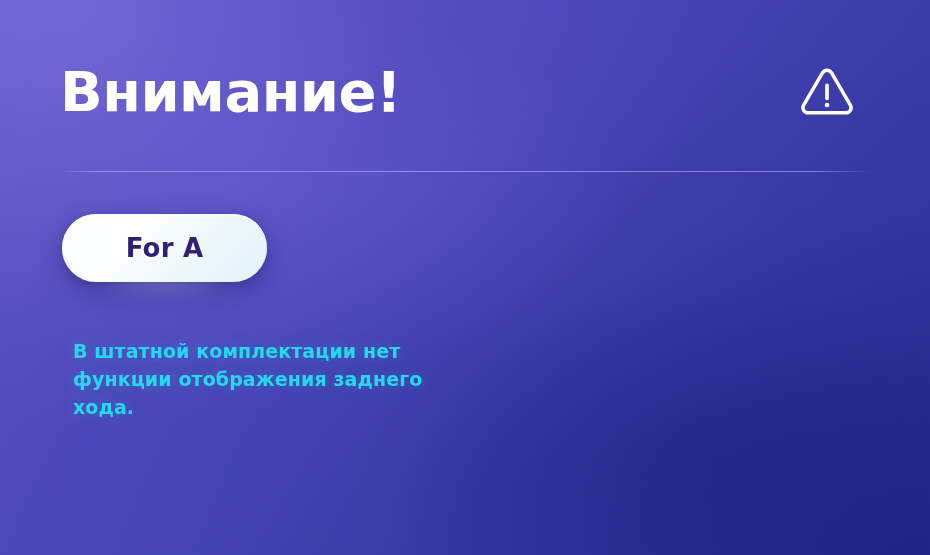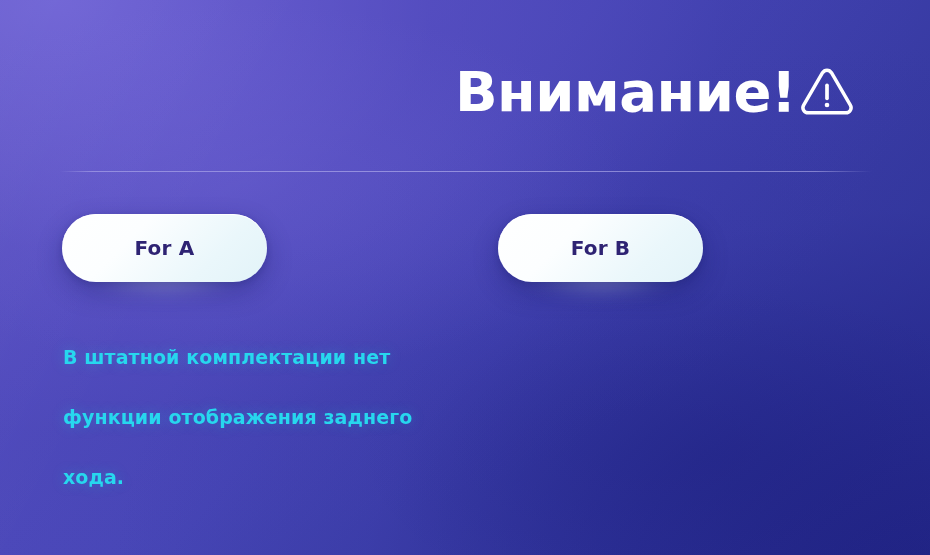--- a/index.html
+++ b/index.html
@@ -48,21 +48,21 @@
 
   
   .header {
     position: absolute;
     left: 60px;
     top: 48px;
     right: 60px;
     height: 88px;
     display: flex;
     align-items: center;
-    justify-content: flex-end;
+    justify-content: space-between;
   }
 
   .page-title {
     margin: 0;
     font-family: "DejaVu Sans", sans-serif;
     font-size: 56px;
     line-height: 1.02;
     font-weight: 700;
     color: #ffffff;
     letter-spacing: -0.5px;
@@ -144,35 +144,35 @@
     background: linear-gradient(135deg, #ffffff 0%, #fcfeff 34%, #eaf7fb 72%, #e2f3f8 100%);
     box-shadow:
       0 10px 26px rgba(18,20,90,0.30),
       0 2px 6px rgba(18,20,90,0.18),
       inset 0 1px 0 rgba(255,255,255,0.9);
     cursor: pointer;
   }
 
   .pill-label {
     font-family: "DejaVu Sans", sans-serif;
-    font-size: 20px;
+    font-size: 26px;
     font-weight: 700;
     letter-spacing: 0.2px;
     color: #2e2373;
     user-select: none;
   }
 
   .col-desc {
-    margin: 1px;
+    margin: 11px;
     padding-top: 44px;
     width: 382px;
     font-family: "DejaVu Sans", sans-serif;
     font-size: 19px;
     font-weight: 700;
-    line-height: 60px;
+    line-height: 28px;
     letter-spacing: 0.1px;
     color: #27d7ee;
     text-shadow: 0 0 14px rgba(39,215,238,0.25);
   }
 </style>
 </head>
 <body>
 
 <div class="slide">
   <div class="content">
@@ -195,23 +195,17 @@
         <div class="pill-wrap">
           <div class="pill-glow"></div>
           <button class="pill" type="button">
             <span class="pill-label">For A</span>
           </button>
         </div>
         <p class="col-desc">В штатной комплектации нет функции отображения заднего хода.</p>
       </div>
 
       <div class="col col-b">
-        <div class="pill-wrap">
-          <div class="pill-glow"></div>
-          <button class="pill" type="button">
-            <span class="pill-label">For B</span>
-          </button>
-        </div>
       </div>
 
     </div>
   </div>
 </div>
 
 </body></html>

